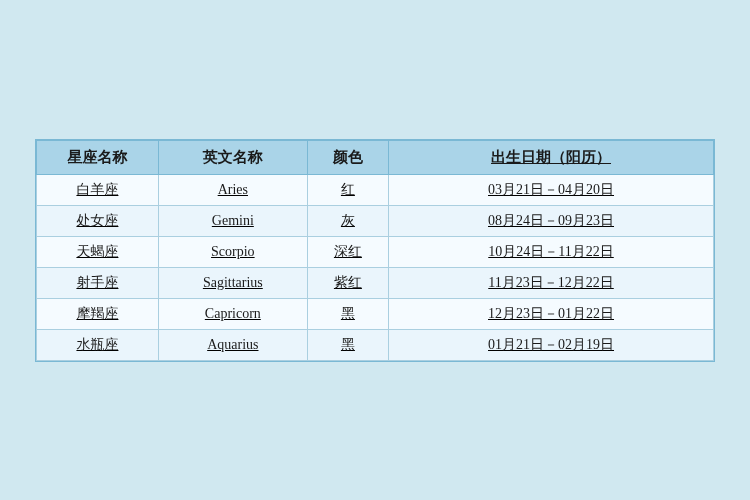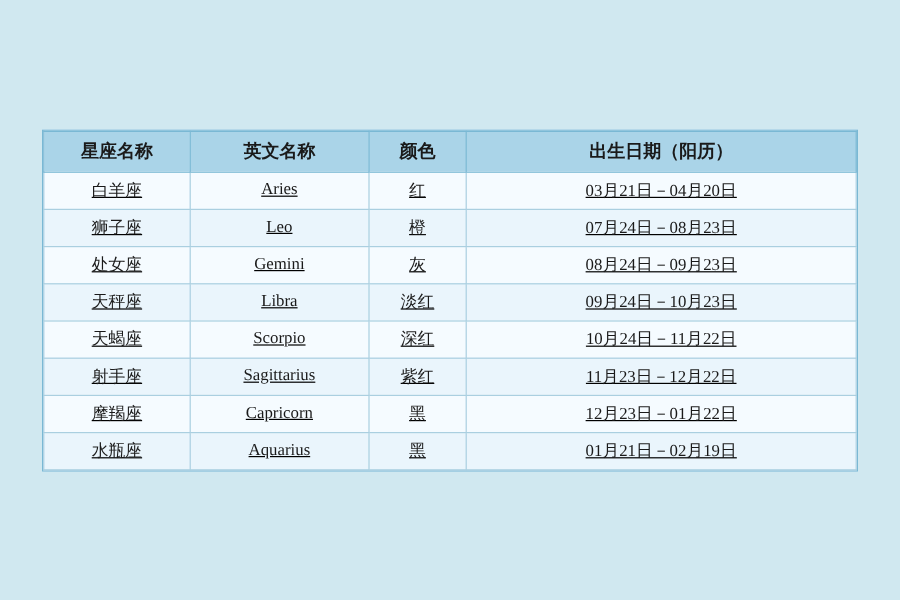--- a/index.html
+++ b/index.html
@@ -43,21 +43,21 @@
     tbody td {
       border: 1px solid #aacfe0;
       padding: 6px 10px;
       text-align: center;
       font-size: 14px;
       color: #1a1a1a;
     }
     .col-chinese { width: 18%; }
     .col-english { width: 22%; }
     .col-color   { width: 12%; margin-top: 29px; }
-    .col-date    { width: 48%; }
+    .col-date    { width: 48%; text-decoration: underline; }
   </style>
 </head>
 <body>
 
 <div class="table-container">
   <table>
     <thead>
       <tr>
         <th class="col-chinese">星座名称</th>
         <th class="col-english">英文名称</th>
@@ -66,36 +66,24 @@
       </tr>
     </thead>
     <tbody id="table-body">
     <tr>
           <td>白羊座</td>
           <td>Aries</td>
           <td>红</td>
           <td>03月21日－04月20日</td>
         </tr>
         <tr>
-          <td>狮子座</td>
-          <td>Leo</td>
-          <td>橙</td>
-          <td>07月24日－08月23日</td>
-        </tr>
-        <tr>
           <td>处女座</td>
           <td>Gemini</td>
           <td>灰</td>
           <td>08月24日－09月23日</td>
-        </tr>
-        <tr>
-          <td>天秤座</td>
-          <td>Libra</td>
-          <td>淡红</td>
-          <td>09月24日－10月23日</td>
         </tr>
         <tr>
           <td>天蝎座</td>
           <td>Scorpio</td>
           <td>深红</td>
           <td>10月24日－11月22日</td>
         </tr>
         <tr>
           <td>射手座</td>
           <td>Sagittarius</td>

